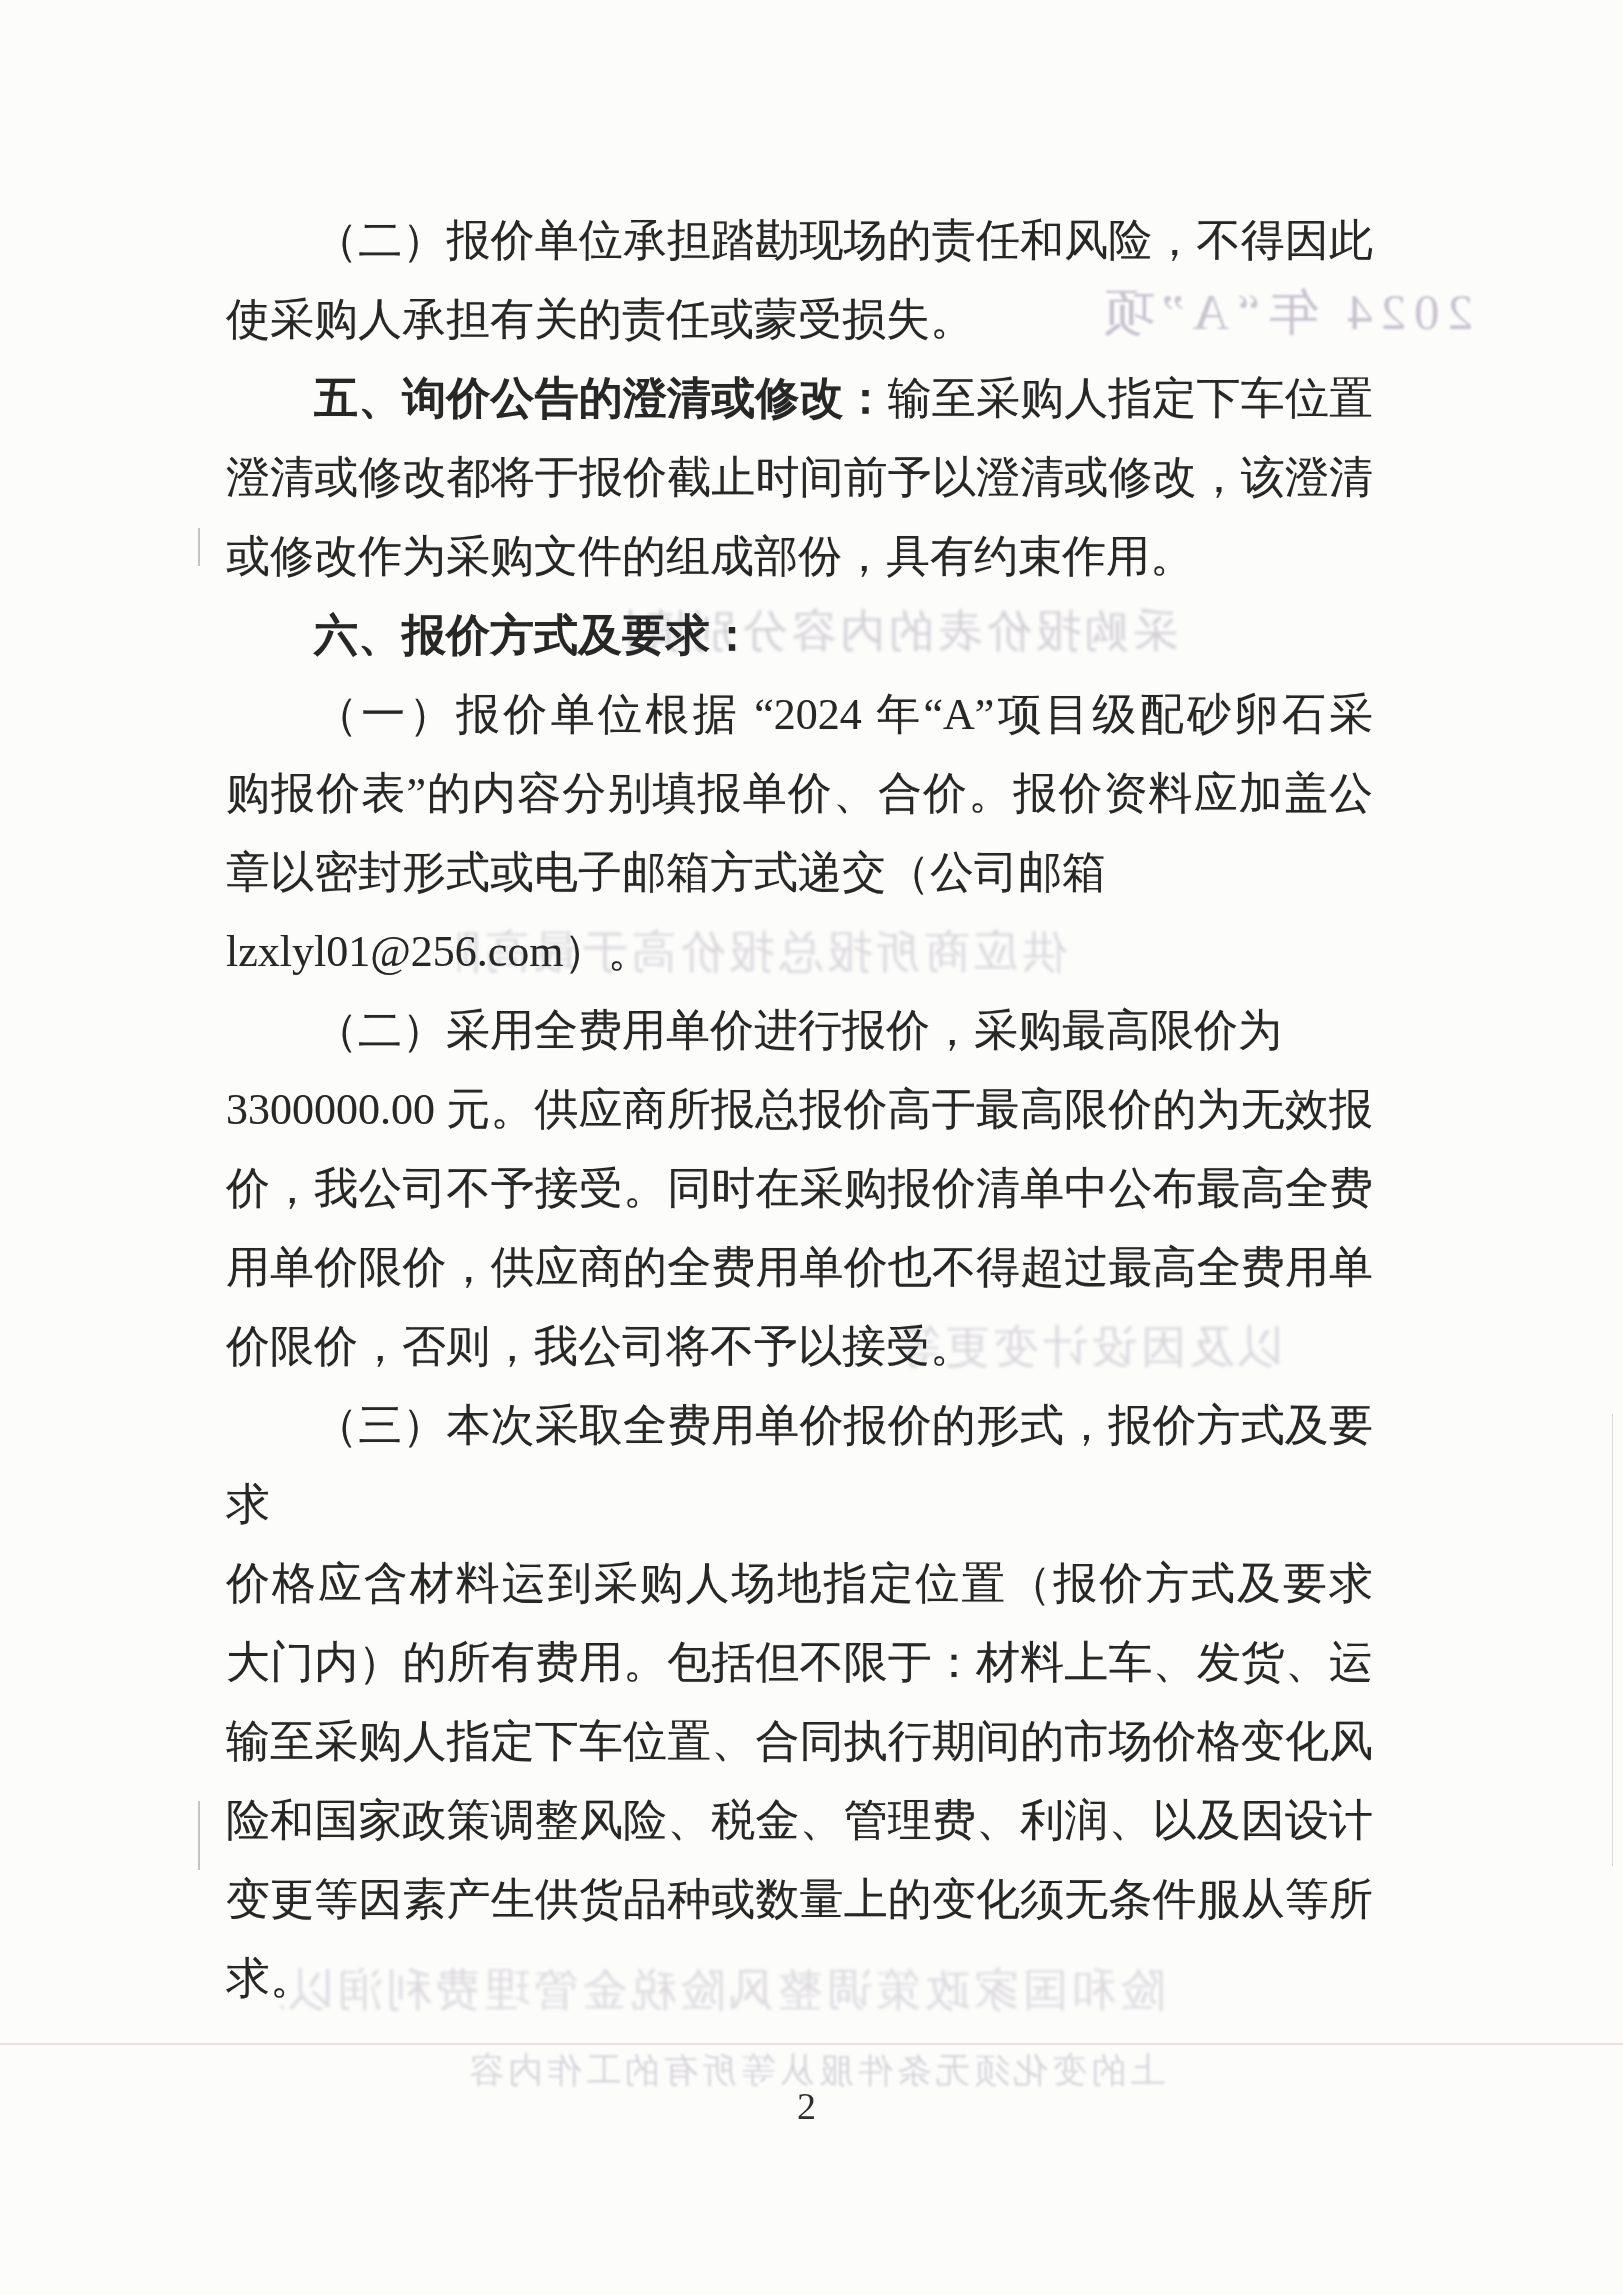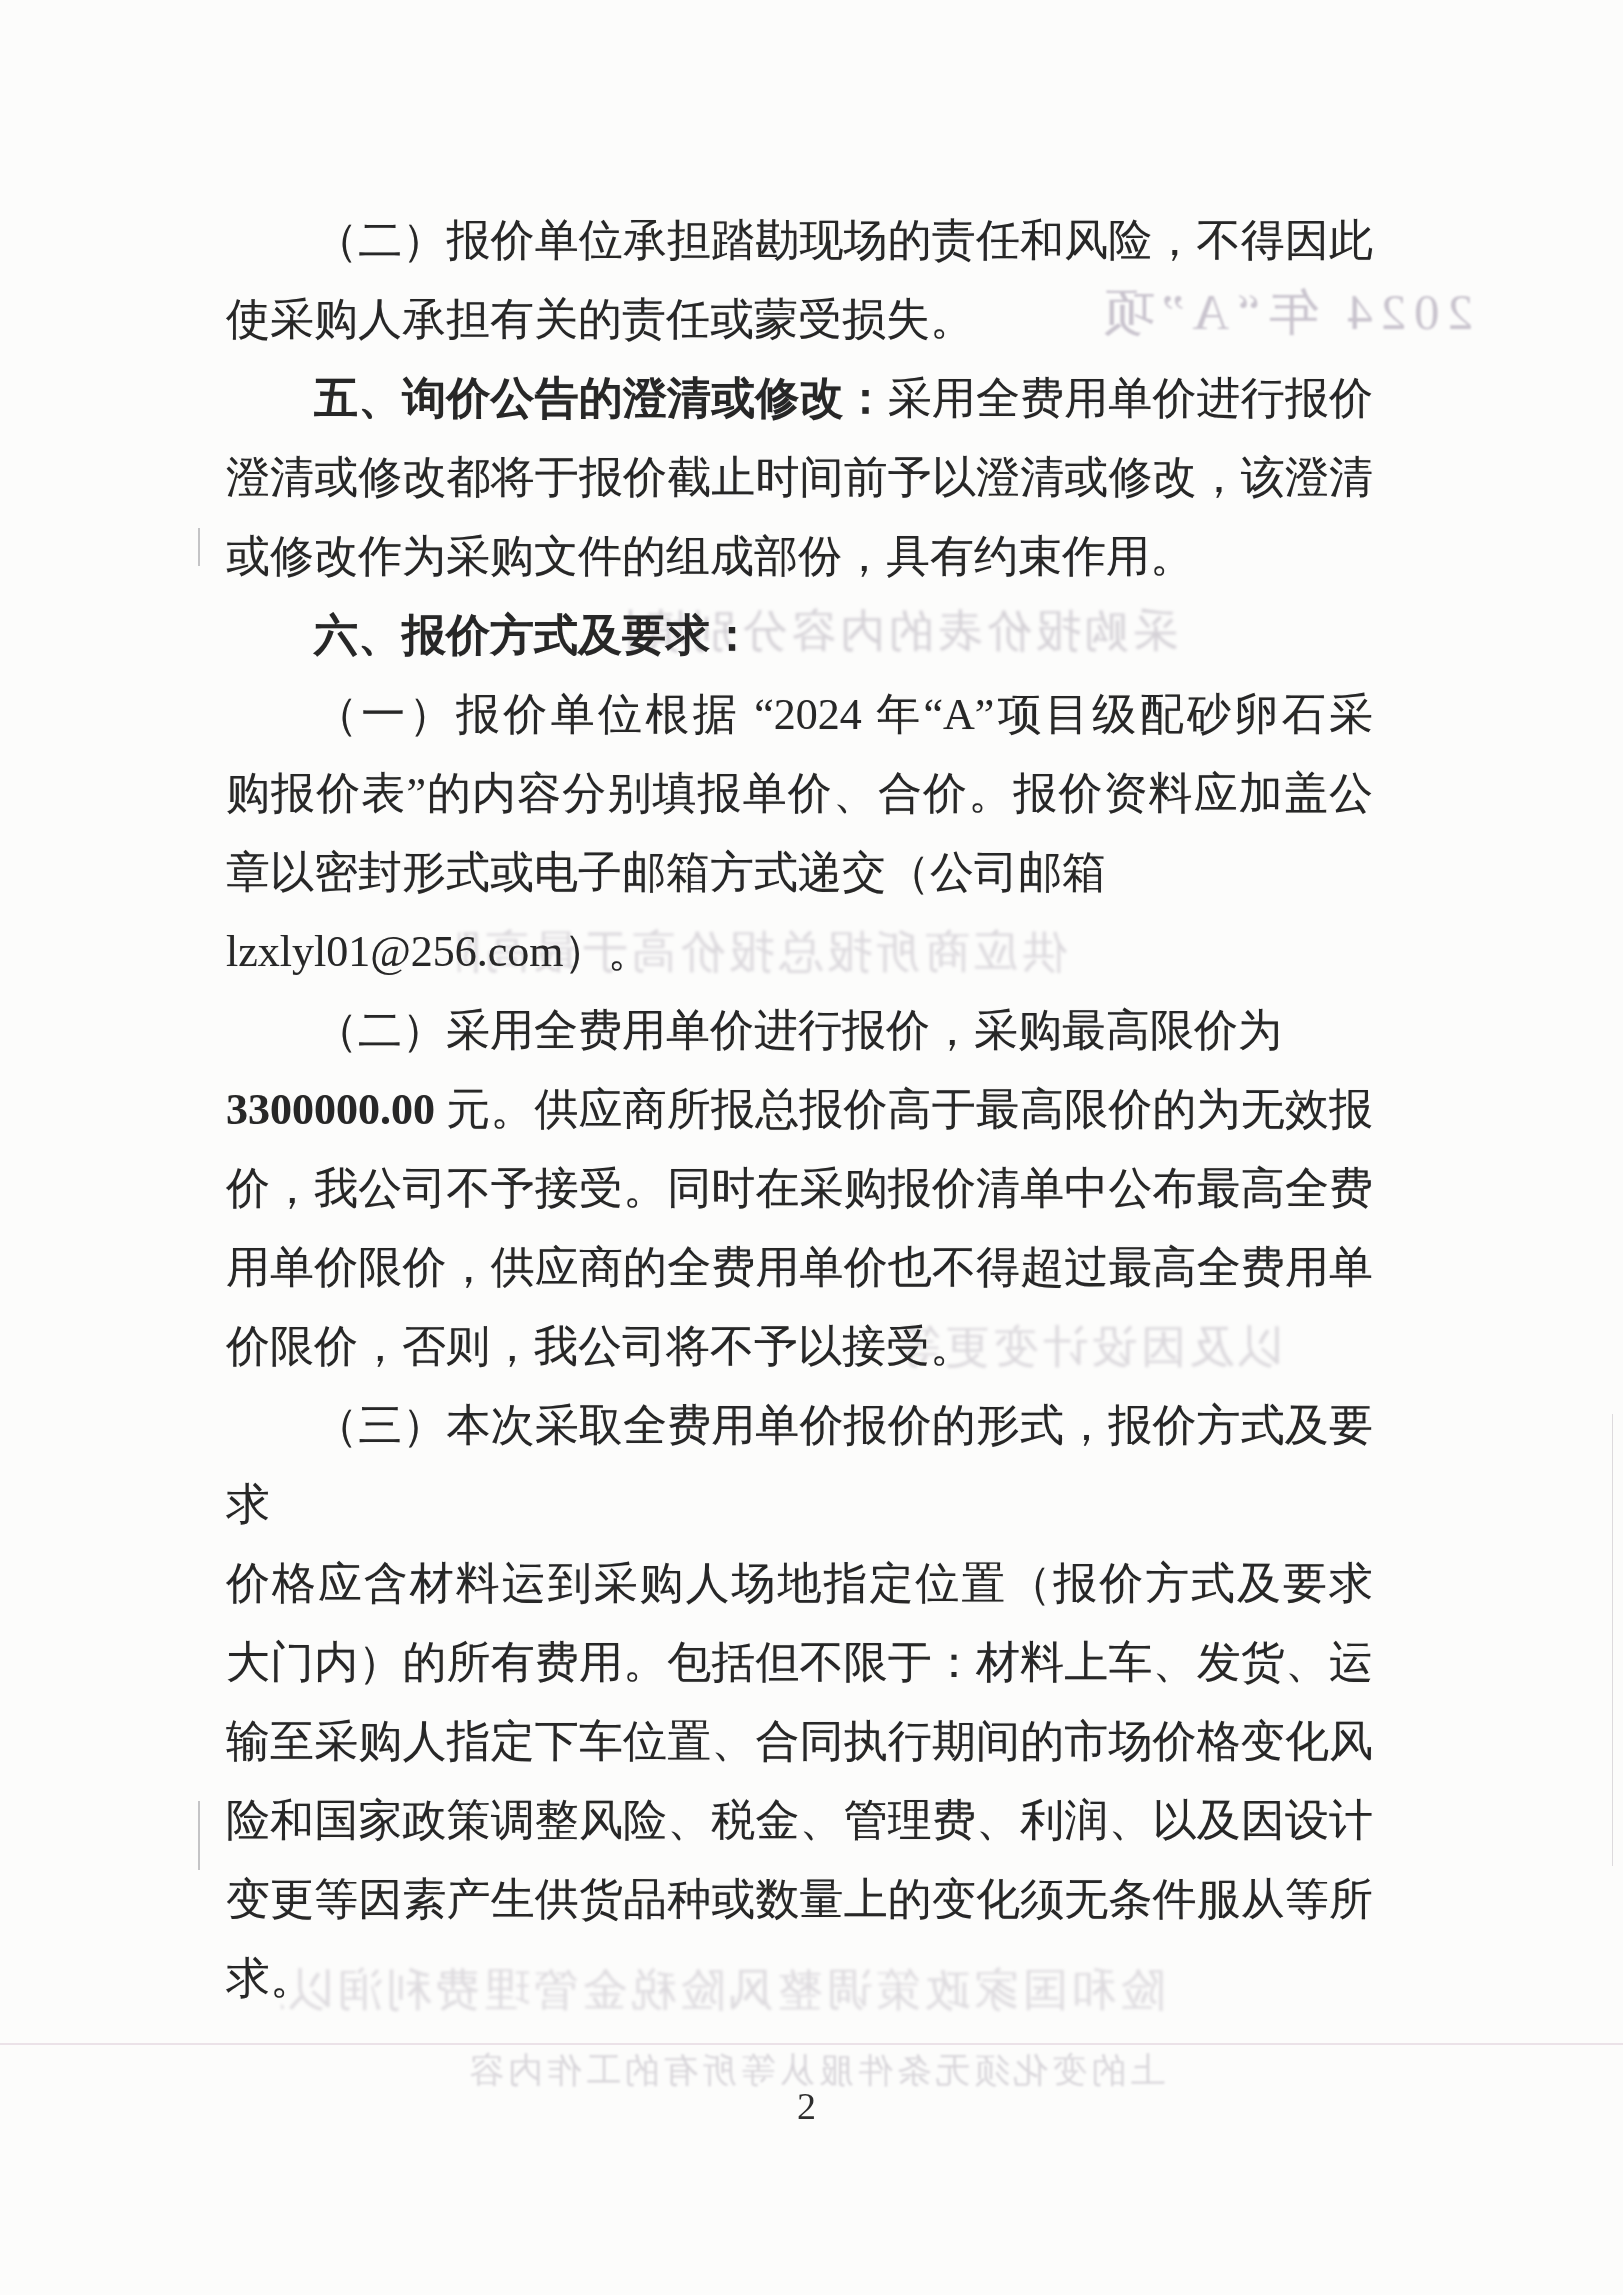--- a/index.html
+++ b/index.html
@@ -19,21 +19,21 @@
   .ln{
     margin:0;padding:0;
     font-size:44px;
     line-height:79px;
     text-align:left;
     text-shadow:0 0 0.7px rgba(20,20,20,.28);
   }
   .ln.fill{text-align:justify;text-align-last:justify;}
   .ln.indent{text-indent:88px;}
   .b{font-weight:bold;}
-  .strong{font-weight:bold;}
+  .strong{font-weight:normal;}
   
   .page-number{
     position:absolute;left:797px;top:2083px;
     font-size:38px;line-height:46px;color:#2e2e2e;
     font-family:"Liberation Serif","DejaVu Serif",serif;
   }
   
   .bleed{
     position:absolute;
     transform:scaleX(-1);
@@ -72,21 +72,21 @@
   <div class="bleed f6">上的变化须无条件服从等所有的工作内容</div>
 
   <div class="artifact rule-h"></div>
   <div class="artifact vline-right"></div>
   <div class="artifact vline-left-1"></div>
   <div class="artifact vline-left-2"></div>
 
   <div class="text-block">
     <p class="ln indent fill"><span>（二）报价单位承担踏勘现场的责任和风险，不得因此</span></p>
     <p class="ln"><span>使采购人承担有关的责任或蒙受损失。</span></p>
-    <p class="ln indent fill"><span class="b">五、询价公告的澄清或修改：</span><span>采用全费用单价进行报价</span></p>
+    <p class="ln indent fill"><span class="b">五、询价公告的澄清或修改：</span><span>输至采购人指定下车位置</span></p>
     <p class="ln fill"><span>澄清或修改都将于报价截止时间前予以澄清或修改，该澄清</span></p>
     <p class="ln"><span>或修改作为采购文件的组成部份，具有约束作用。</span></p>
     <p class="ln indent"><span class="b">六、报价方式及要求：</span></p>
     <p class="ln indent fill"><span>（一）报价单位根据 “2024 年“A”项目级配砂卵石采</span></p>
     <p class="ln fill"><span>购报价表”的内容分别填报单价、合价。报价资料应加盖公</span></p>
     <p class="ln"><span>章以密封形式或电子邮箱方式递交（公司邮箱</span></p>
     <p class="ln"><span>lzxlyl01@256.com）。</span></p>
     <p class="ln indent"><span>（二）采用全费用单价进行报价，采购最高限价为</span></p>
     <p class="ln fill"><span class="strong">3300000.00</span><span> 元。供应商所报总报价高于最高限价的为无效报</span></p>
     <p class="ln fill"><span>价，我公司不予接受。同时在采购报价清单中公布最高全费</span></p>

